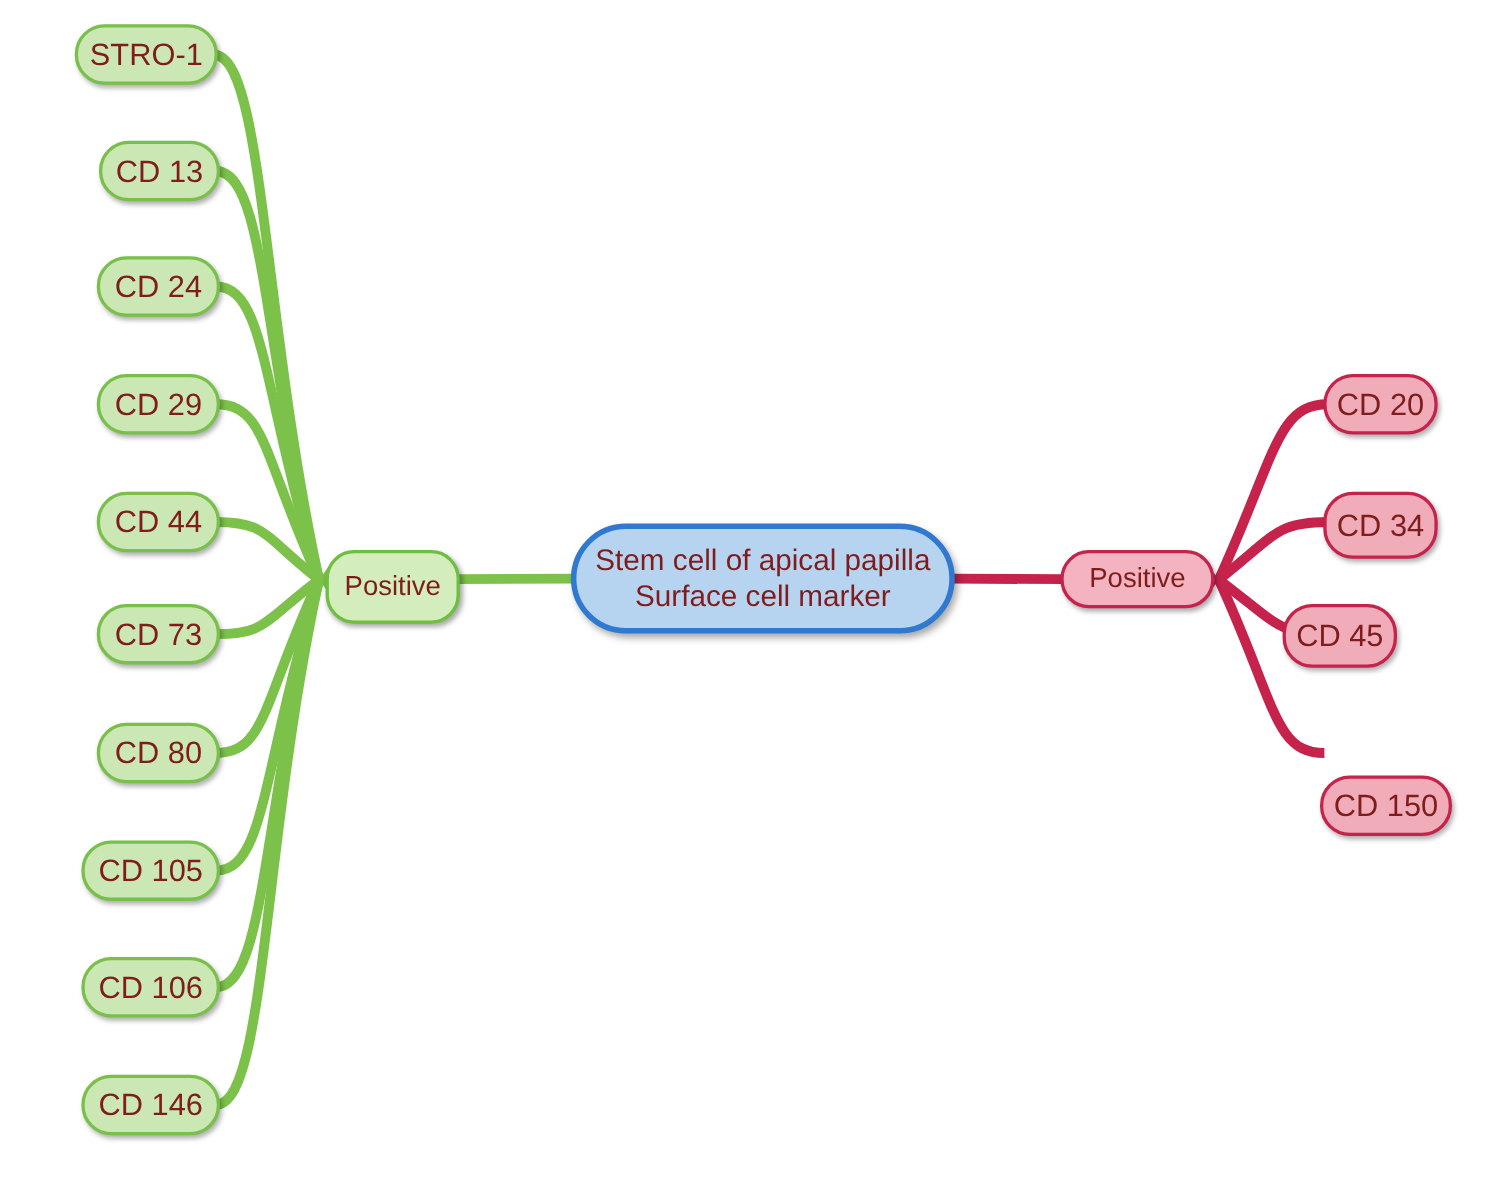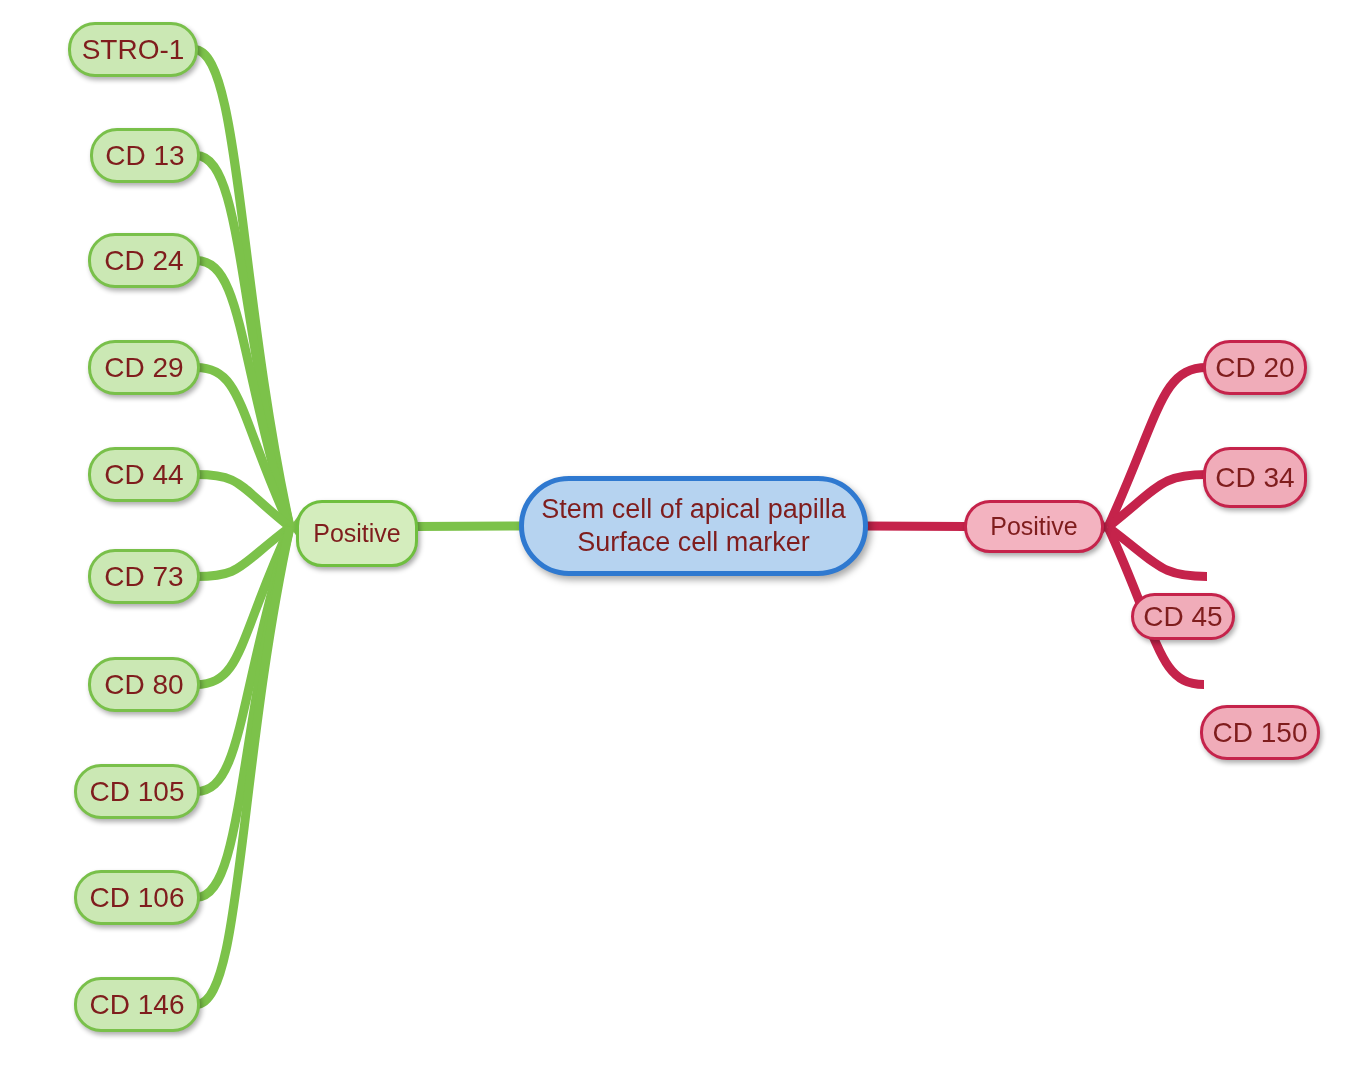--- a/index.html
+++ b/index.html
@@ -153,21 +153,21 @@
       </div>
       <div class="node node-branch-red" style="left: 964px; top: 500px; width: 140px; height: 53px; background: rgb(243, 179, 192); border-color: rgb(197, 35, 75);">
         <span>Positive</span>
       </div>
       <div class="node node-leaf-red" style="left: 1203px; top: 340px; width: 104px; height: 55px; background: rgb(240, 172, 185); border-color: rgb(197, 35, 75);">
         <span>CD 20</span>
       </div>
       <div class="node node-leaf-red" style="left: 1203px; top: 447px; width: 104px; height: 61px; background: rgb(240, 172, 185); border-color: rgb(197, 35, 75);">
         <span>CD 34</span>
       </div>
-      <div class="node node-leaf-red" style="left: 1131px; top: 549px; width: 104px; height: 47px; background: rgb(240, 172, 185); border-color: rgb(197, 35, 75); margin-top: 44px;">
+      <div class="node node-leaf-red" style="left: 1166px; top: 549px; width: 104px; height: 58px; background: rgb(240, 172, 185); border-color: rgb(197, 35, 75);">
         <span>CD 45</span>
       </div>
       <div class="node node-leaf-red" style="left: 1200px; top: 657px; width: 120px; height: 55px; background: rgb(240, 172, 185); border-color: rgb(197, 35, 75); margin-top: 48px;">
         <span>CD 150</span>
       </div>
     </div>
 
 </div>
 
 </body></html>

